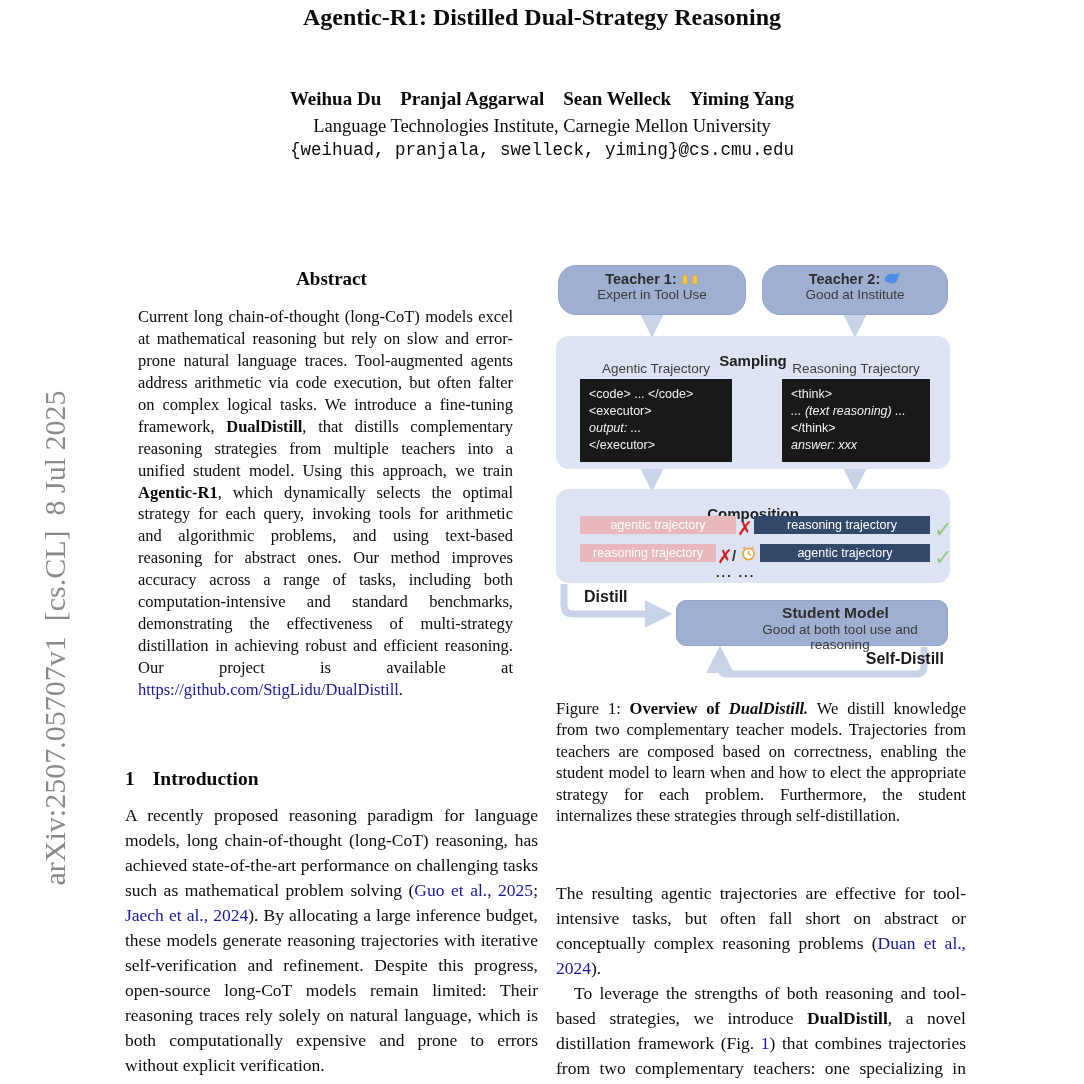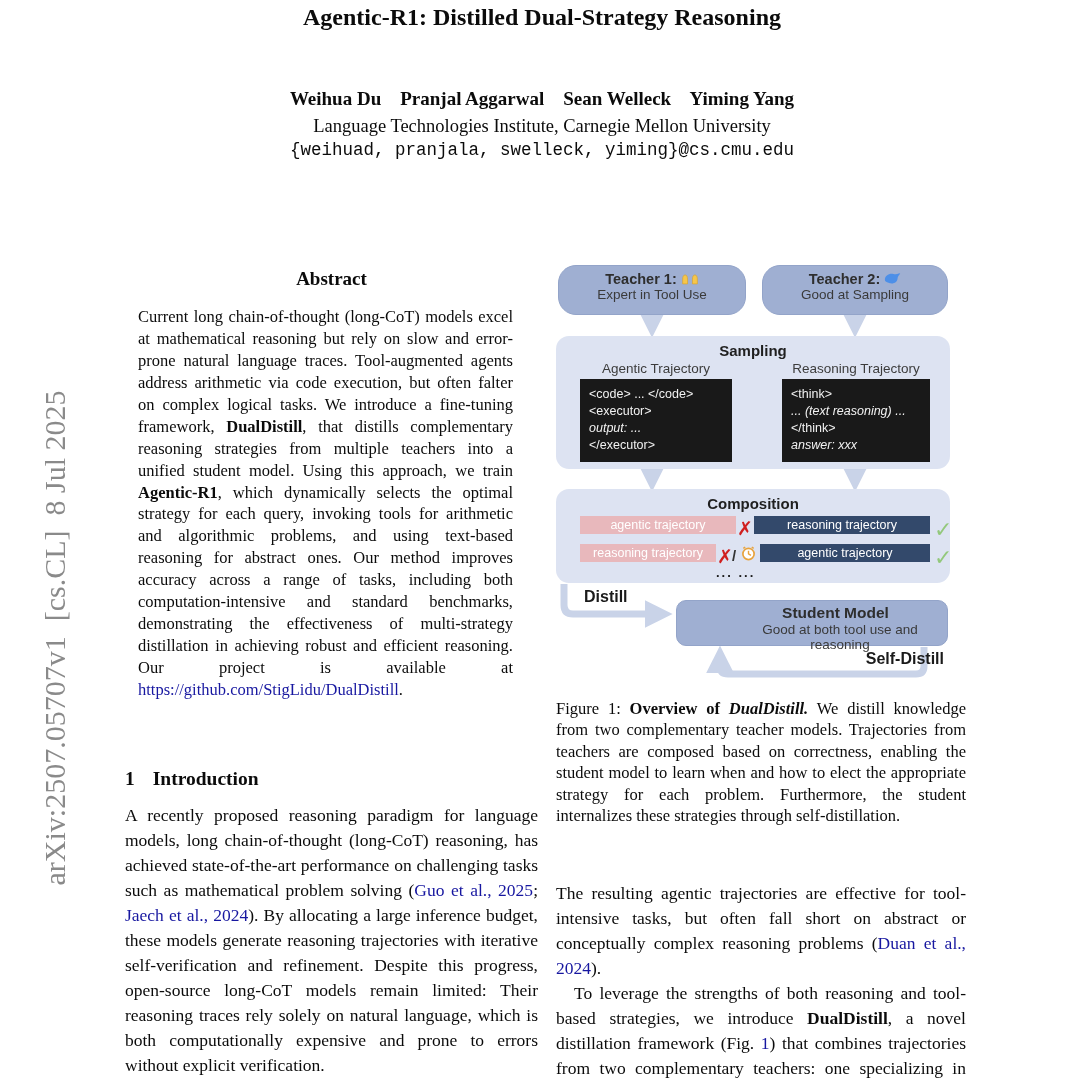--- a/index.html
+++ b/index.html
@@ -34,21 +34,21 @@
   .b { font-weight:bold; } .i { font-style:italic; } .bi { font-weight:bold; font-style:italic; }
   
   .figure { position:absolute; top:0; left:0; width:410px; height:425px;
             font-family:"Liberation Sans","DejaVu Sans",sans-serif; color:#333; }
   .fig-svg { position:absolute; left:0; top:0; }
   .tbox { position:absolute; height:50px; background:#9fafd2; border:1px solid #93a4c9;
           border-radius:18px; text-align:center; padding-top:5px; }
   .tbox .t1 { font-size:14.5px; font-weight:bold; color:#2e2e2e; }
   .tbox .t2 { font-size:13.5px; color:#3a3a3a; }
   .panel { position:absolute; left:0; width:394px; background:#dde3f2; border-radius:13px; }
-  .panel-title { text-align:center; font-size:15px; font-weight:bold; color:#1f1f1f; padding-top:6px; }
+  .panel-title { text-align:center; font-size:15px; font-weight:bold; color:#1f1f1f; padding-top:16px; }
   .col-label { position:absolute; font-size:13.5px; color:#3c3c3c; width:180px; text-align:center; }
   .codebox { position:absolute; background:#191919; color:#f2f2f2; font-size:12.5px;
              line-height:17px; padding:7px 9px; }
   .bar { position:absolute; height:18px; color:#fff; font-size:12.5px; text-align:center;
          line-height:18px; }
   .bar-pink { background:#e8b8bc; }
   .bar-navy { background:#33496b; }
   .mark-x { position:absolute; color:#d01f1f; font-size:19px; font-weight:bold; line-height:18px; }
   .mark-v { position:absolute; color:#93c87c; font-size:22px; font-weight:bold; line-height:18px; }
   .mark-slash { position:absolute; color:#333; font-size:15px; font-weight:bold; line-height:18px; }
@@ -118,21 +118,21 @@
         </div>
         <div class="t2">Expert in Tool Use</div>
       </div>
       <div class="tbox" style="left:206px; top:3px; width:186px;">
         <div class="t1">
           <span>Teacher 2:</span>
           <svg width="17" height="14" viewBox="0 0 20 16" style="vertical-align:-2px">
             <path d="M1 9 C1 4 6 1 11 2 C15 3 19 1 19 1 C18 4 16 5 16 7 C16 11 12 14 7 13 C3 12 1 11 1 9 Z" fill="#4d8fe8"></path>
           </svg>
         </div>
-        <div class="t2">Good at Sampling</div>
+        <div class="t2">Good at Institute</div>
       </div>
 
       <div class="panel" style="top:74px; height:133px;">
         <div class="panel-title">Sampling</div>
         <div class="col-label" style="left:10px; top:25px;">Agentic Trajectory</div>
         <div class="col-label" style="left:210px; top:25px;">Reasoning Trajectory</div>
         <div class="codebox" style="left:24px; top:43px; width:152px; height:83px;">
             <div>&lt;code&gt; ... &lt;/code&gt;</div>
             <div>&lt;executor&gt;</div>
             <div class="i">output: ...</div>

